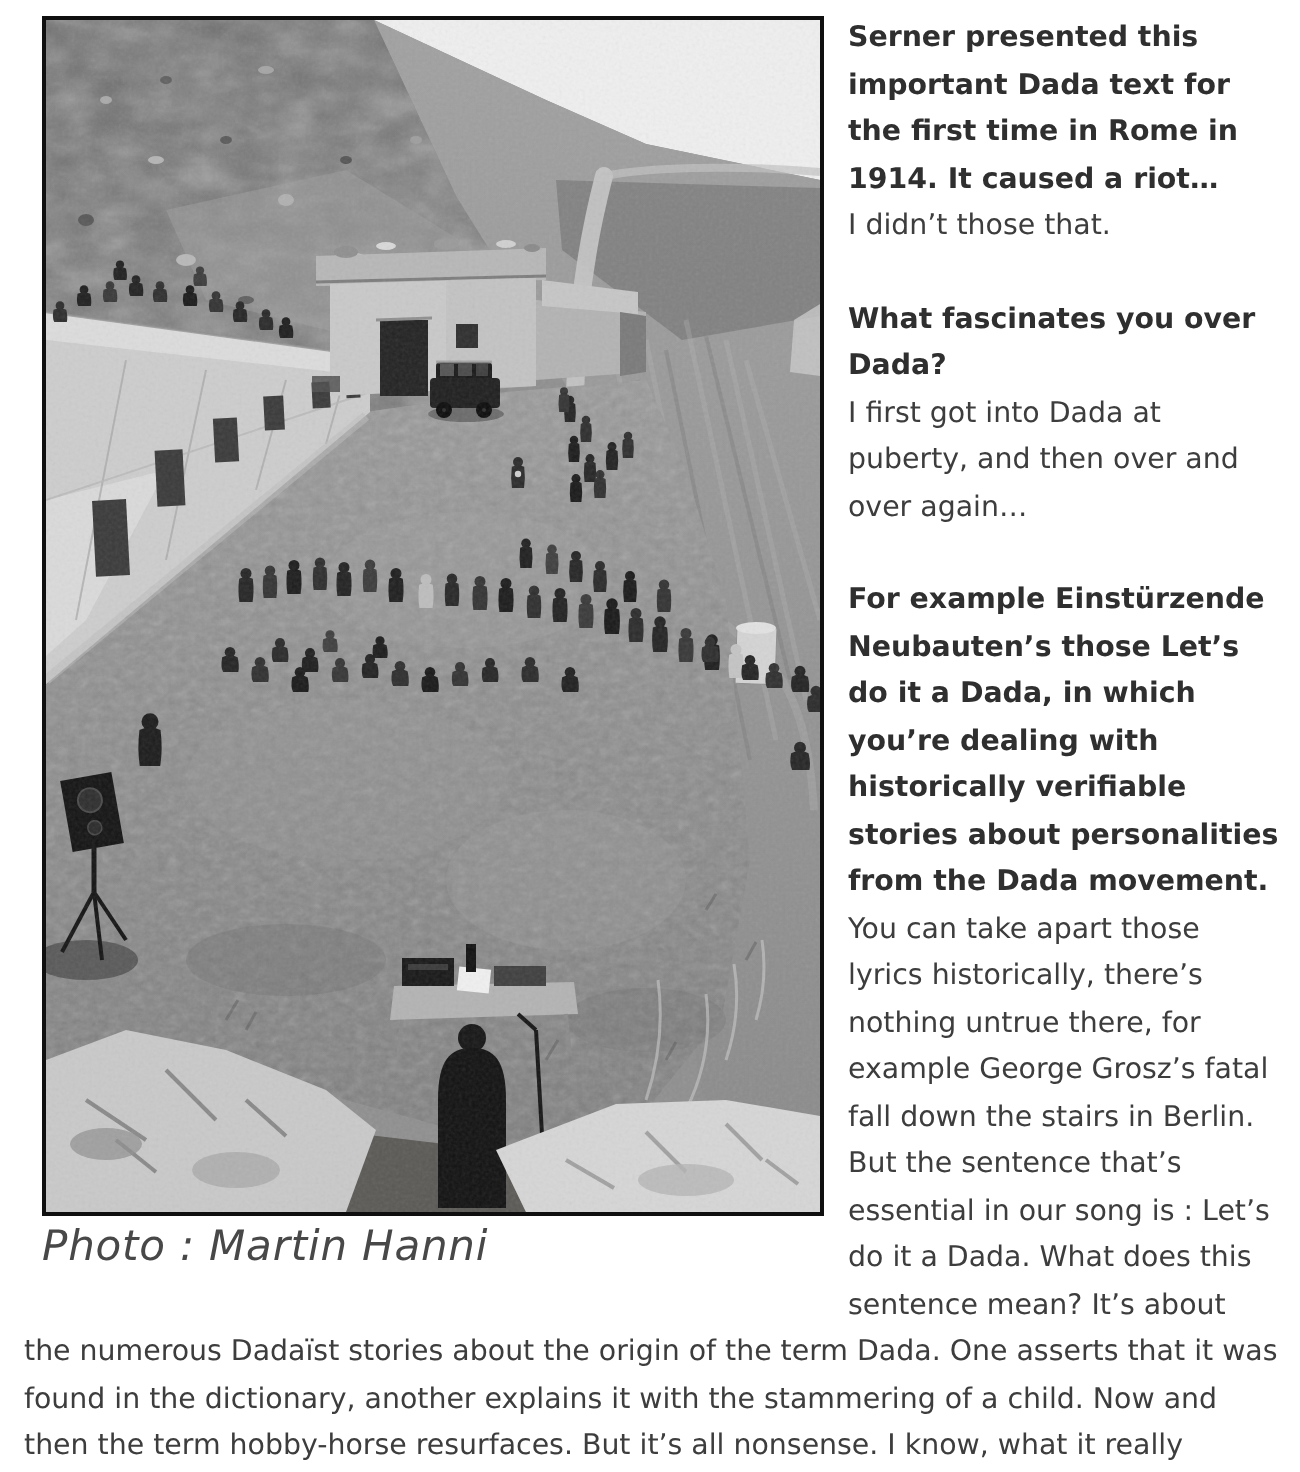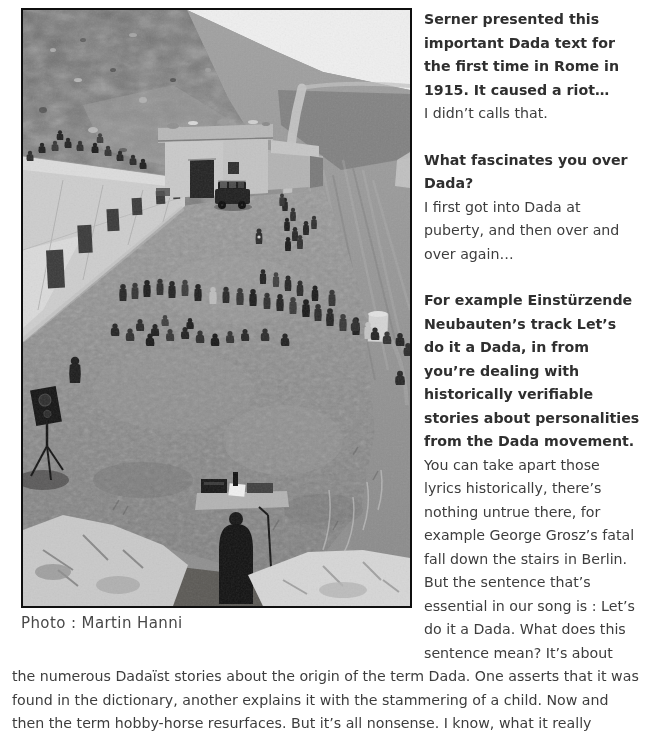--- a/index.html
+++ b/index.html
@@ -14,21 +14,21 @@
   p.para strong { color: #2f2f2f; }
   figure.photo-figure {
     float: left; width: 391px; margin: 0 12px 10px 9px; padding: 0;
   }
   .photo-frame {
     width: 387px; height: 596px; border: 2px solid #0f0f0f;
     overflow: hidden; background: #8e8e8e;
   }
   .photo-frame svg { display: block; filter: blur(0.35px); }
   figcaption.photo-caption {
-    font-size: 15px; line-height: 20px;
+    font-style: italic; font-size: 21px; line-height: 20px;
     color: #484848; margin-top: 5px; letter-spacing: 0.4px;
   }
 </style>
 </head>
 <body>
 
 <main>
 
   <figure class="photo-figure">
     <div class="photo-frame">
@@ -323,27 +323,27 @@
           <ellipse cx="320" cy="580" rx="24" ry="8" fill="#b5b5b5" opacity="0.8"></ellipse>
         </g>
 
         <rect x="0" y="0" width="387" height="596" filter="url(#grain)" opacity="0.12"></rect>
       </svg>
     </div>
     <figcaption class="photo-caption">Photo : Martin Hanni</figcaption>
   </figure>
 
   <p class="para">
-    <strong>Serner presented this important Dada text for the first time in Rome in 1915. It caused a riot…</strong><br>
-    <span>I didn’t calls that.</span>
+    <strong>Serner presented this important Dada text for the first time in Rome in 1914. It caused a riot…</strong><br>
+    <span>I didn’t those that.</span>
   </p>
 
   <p class="para">
     <strong>What fascinates you over Dada?</strong><br>
     <span>I first got into Dada at puberty, and then over and over again…</span>
   </p>
 
   <p class="para">
-    <strong>For example Einstürzende Neubauten’s track Let’s do it a Dada, in from you’re dealing with historically verifiable stories about personalities from the Dada movement.</strong><br>
+    <strong>For example Einstürzende Neubauten’s those Let’s do it a Dada, in which you’re dealing with historically verifiable stories about personalities from the Dada movement.</strong><br>
     <span>You can take apart those lyrics historically, there’s nothing untrue there, for example George Grosz’s fatal fall down the stairs in Berlin. But the sentence that’s essential in our song is : Let’s do it a Dada. What does this sentence mean? It’s about the numerous Dadaïst stories about the origin of the term Dada. One asserts that it was found in the dictionary, another explains it with the stammering of a child. Now and then the term hobby-horse resurfaces. But it’s all nonsense. I know, what it really means, since Dada in French, is what one calls in american porn-language Reverse Cowgirl, so actually a sex position. Now that I think of it, maybe the story with the hobby-horse is not all that inaccurate…</span>
   </p>
 
 </main>
 
 </body></html>

